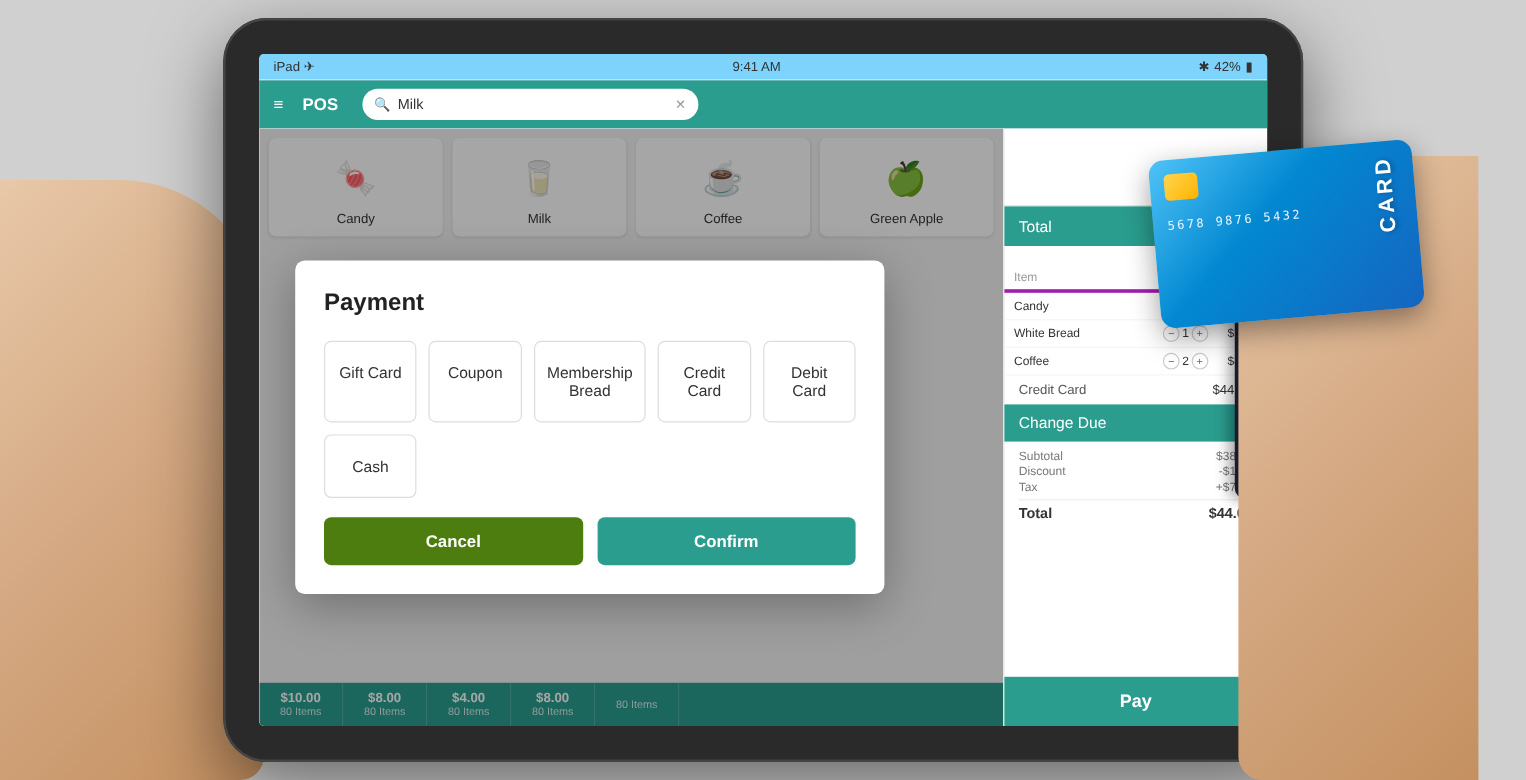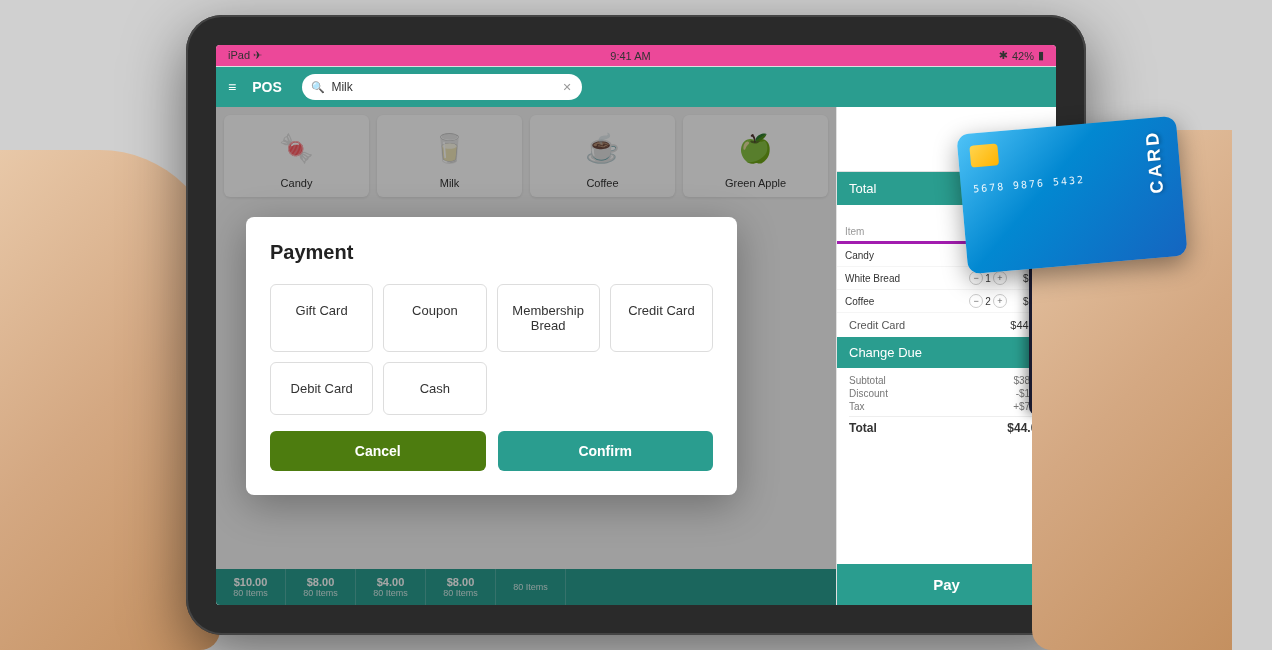--- a/index.html
+++ b/index.html
@@ -68,21 +68,21 @@
       height: 560px;
       background: #f0f0f0;
       border-radius: 4px;
       overflow: hidden;
       position: relative;
     }
 
     
     .status-bar {
       height: 22px;
-      background: #ec4899;
+      background: #7dd3fc;
       display: flex;
       align-items: center;
       justify-content: space-between;
       padding: 0 12px;
       font-size: 11px;
       color: #333;
       border-bottom: 1px solid #e0e0e0;
     }
     .status-left { display: flex; align-items: center; gap: 4px; }
     .status-center { font-weight: 500; }
@@ -328,21 +328,21 @@
       box-shadow: 0 10px 40px rgba(0,0,0,0.3);
     }
     .modal-title {
       font-size: 20px;
       font-weight: 600;
       color: #222;
       margin-bottom: 20px;
     }
     .payment-options-grid {
       display: grid;
-      grid-template-columns: repeat(4, 1fr);
+      grid-template-columns: repeat(5, 1fr);
       gap: 10px;
       margin-bottom: 16px;
     }
     .payment-option {
       border: 1px solid #ddd;
       border-radius: 6px;
       padding: 18px 10px;
       text-align: center;
       font-size: 13px;
       color: #333;

